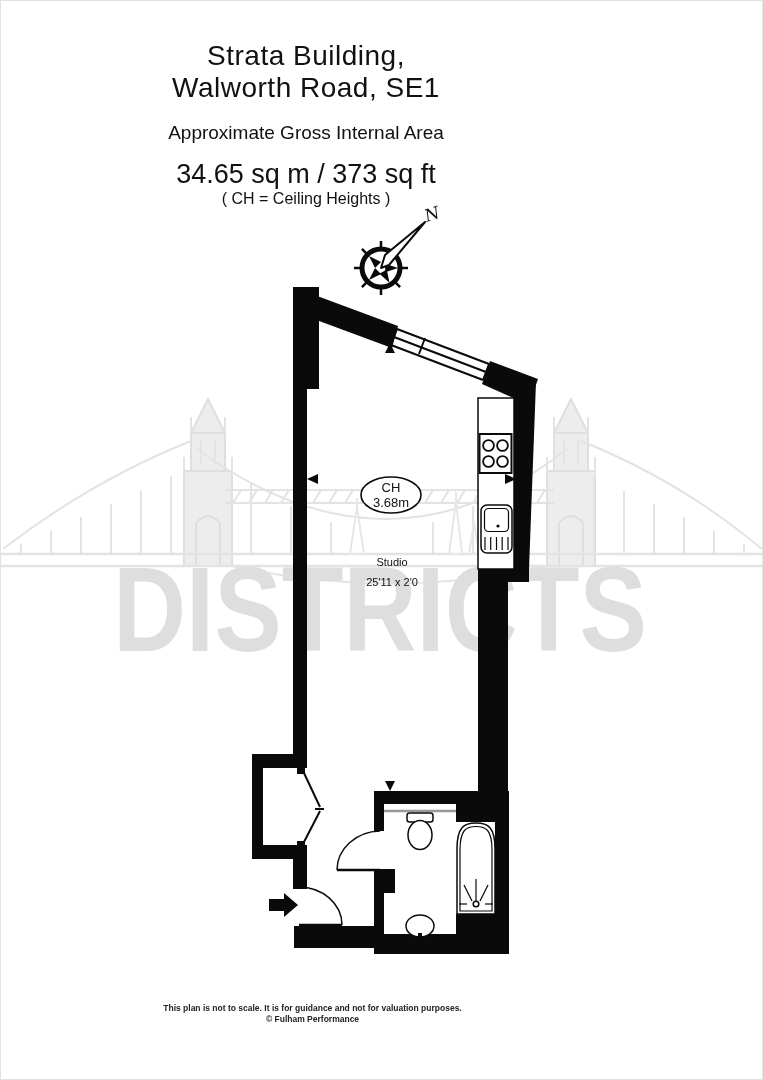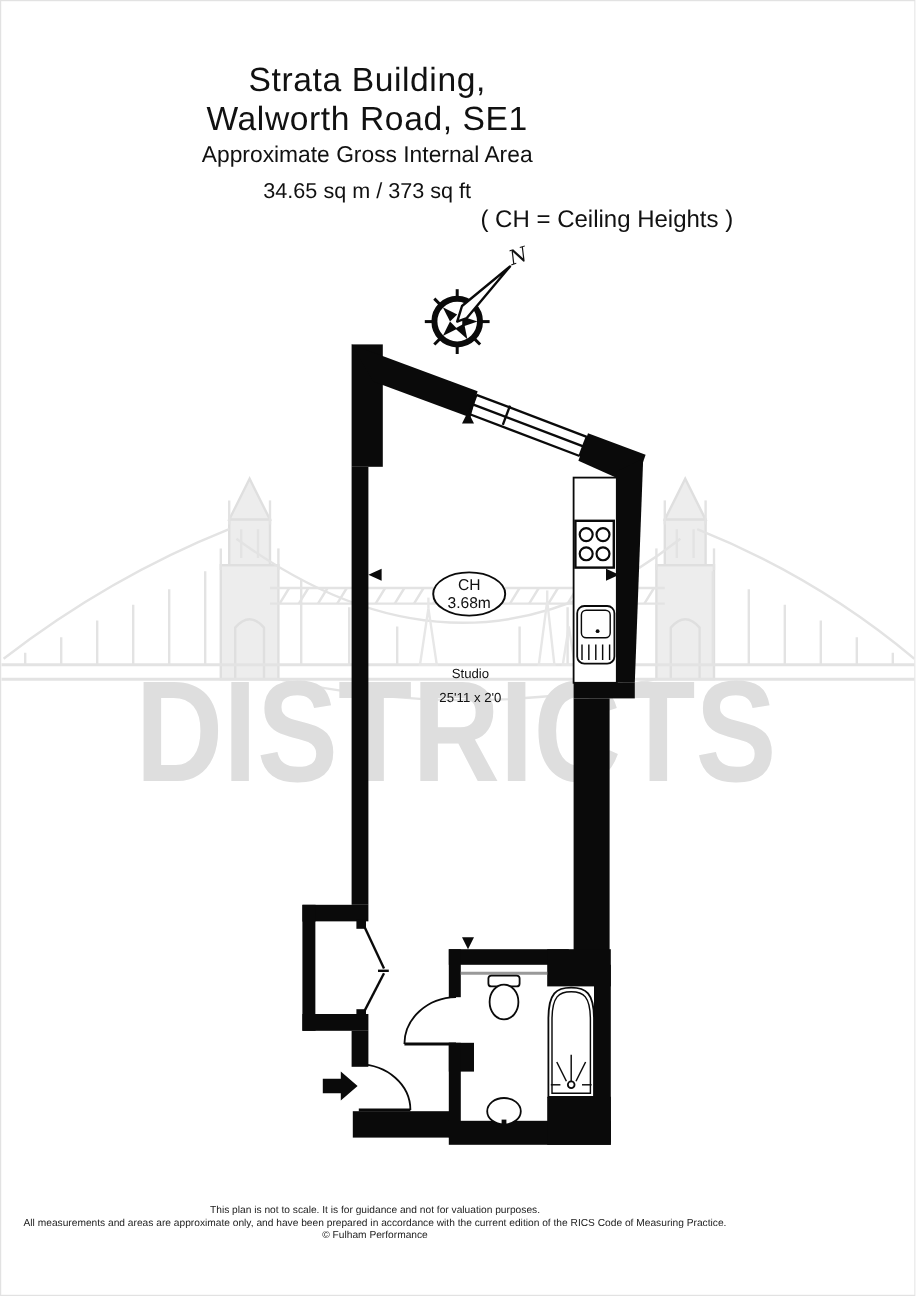--- a/index.html
+++ b/index.html
@@ -1,29 +1,29 @@
 <!DOCTYPE html>
 <html><head>
 <meta charset="utf-8">
 <style>
   html,body{margin:0;padding:0;background:#fff;}
   #page{position:relative;width:763px;height:1080px;background:#ffffff;overflow:hidden;
         font-family:"Liberation Sans",sans-serif;box-sizing:border-box;border:1px solid #e2e2e2;}
   #plan-svg{position:absolute;left:0;top:0;}
   .txt{position:absolute;text-align:center;color:#111;}
-  #title-block{left:0;top:50px;width:610px;line-height:32px;}
+  #title-block{left:0;top:39px;width:610px;line-height:32px;}
   .title-main{font-size:28px;letter-spacing:0.5px;}
-  .title-sub{font-size:19px;line-height:24px;margin-top:3px;}
-  .title-area{font-size:18px;line-height:29px;margin-top:3px;}
-  .title-note{font-size:20px;line-height:19px;text-align:right;}
+  .title-sub{font-size:19px;line-height:24px;margin-top:17px;}
+  .title-area{font-size:27px;line-height:29px;margin-top:15px;}
+  .title-note{font-size:16px;line-height:19px;}
   #ch-label{left:353px;top:479px;width:74px;font-size:13px;line-height:15px;}
   #room-label{left:291px;top:551px;width:200px;font-size:11px;line-height:20px;}
   #north-label{left:416px;top:203px;width:30px;font-size:17px;
                font-family:"DejaVu Serif",serif;font-style:italic;transform:rotate(-18deg);}
-  #footer-block{left:0;top:1002px;width:623px;font-size:8.5px;line-height:10.5px;color:#222;}
+  #footer-block{left:0;top:1002px;width:623px;font-size:8.5px;line-height:10.5px;color:#222;font-weight:bold;}
 </style>
 </head>
 <body>
 
 <div id="page">
 
 <svg id="plan-svg" width="763" height="1080" viewBox="0 0 763 1080">
 
   <g stroke="#e3e3e3" stroke-width="2" fill="none">
 
@@ -232,17 +232,16 @@
     <div>3.68m</div>
   </div>
 
   <div class="txt" id="room-label">
     <div>Studio</div>
     <div>25'11 x 2'0</div>
   </div>
 
   <div class="txt" id="footer-block">
     <div>This plan is not to scale. It is for guidance and not for valuation purposes.</div>
-    <div>All measurements and areas are approximate only, and have been prepared in accordance with the current edition of the RICS Code of Measuring Practice.</div>
     <div>© Fulham Performance</div>
   </div>
 
 </div>
 
 </body></html>

